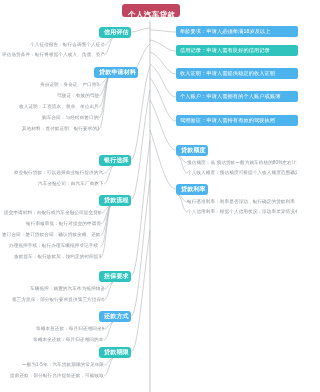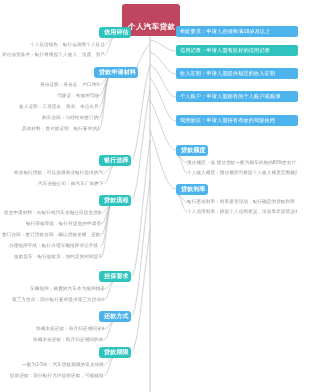--- a/index.html
+++ b/index.html
@@ -36,21 +36,21 @@
   .root {
     background: #c0455e;
     color: #ffffff;
     border-radius: 3px;
     font-size: 7.5px;
     font-weight: bold;
     letter-spacing: 0.4px;
     text-align: right;
     line-height: 13px;
     height: 13px;
-    padding: 16px 6px;
+    padding: 4px 6px;
   }
   .cat {
     border-radius: 3px;
     color: #ffffff;
     font-size: 6px;
     font-weight: bold;
     letter-spacing: 0.2px;
     text-align: center;
     line-height: 11px;
     height: 11px;

